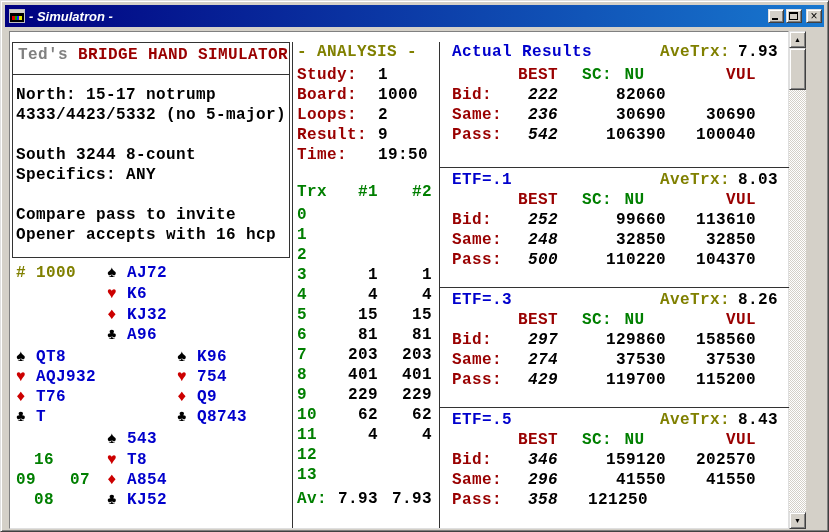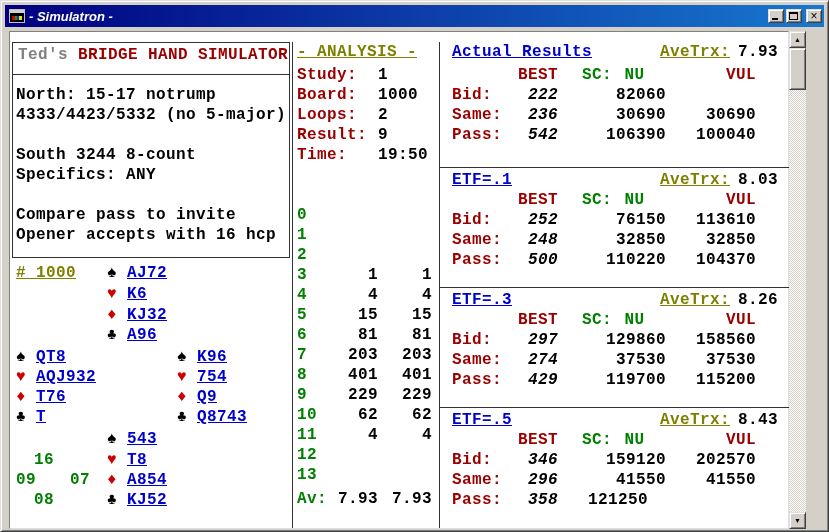--- a/index.html
+++ b/index.html
@@ -31,22 +31,22 @@
   .glyph-min{position:absolute;left:3px;bottom:2px;width:6px;height:2px;background:#000;}
   .glyph-max{position:absolute;left:2px;top:2px;width:9px;height:8px;
        border:1px solid #000;border-top:2px solid #000;}
   .glyph-close{position:absolute;inset:0;display:flex;align-items:center;justify-content:center;
        font-family:"Liberation Sans",sans-serif;font-size:12px;line-height:1;color:#000;}
   
   .content{position:absolute;left:8px;top:30px;width:780px;height:498px;background:#fff;
        border:1px solid;border-color:#808080 #dfdfdf #dfdfdf #808080;}
   .ln{position:absolute;height:20px;line-height:20px;font-size:16px;
        letter-spacing:0.4px;white-space:pre;color:var(--black);}
-  .c-maroon{color:var(--maroon);} .c-green{color:var(--green);} .c-olive{color:var(--olive);text-decoration:underline;}
-  .c-blue{color:var(--blue);text-decoration:underline;} .c-red{color:var(--red);} .c-black{color:var(--black);}
+  .c-maroon{color:var(--maroon);} .c-green{color:var(--green);} .c-olive{color:var(--olive);}
+  .c-blue{color:var(--blue);} .c-red{color:var(--red);} .c-black{color:var(--black);}
   .c-gray{color:var(--gray);}
   .vline{position:absolute;top:10px;bottom:0;width:1px;background:var(--line);}
   .box{position:absolute;left:2px;top:10px;width:278px;height:216px;border:1px solid var(--line);}
   .box-div{position:absolute;left:0;top:31px;width:100%;height:1px;background:var(--line);}
   .rdiv{position:absolute;left:429px;width:351px;height:1px;background:var(--line);}
   .suit{display:inline-block;width:20px;}
   
   .fld .l{display:inline-block;width:81px;}
   .trow{display:flex;left:287px;}
   .trow .t0{width:27px;}
@@ -146,20 +146,21 @@
     <div class="ln c-green" style="left:60px;top:438px">07</div>
     <div class="ln c-green" style="left:24px;top:458px">08</div>
 
     <div class="ln c-olive" style="left:287px;top:10px">- ANALYSIS -</div>
     <div class="ln fld" style="left:287px;top:33px"><span class="l c-maroon">Study:</span><span class="c-black">1</span></div>
     <div class="ln fld" style="left:287px;top:53px"><span class="l c-maroon">Board:</span><span class="c-black">1000</span></div>
     <div class="ln fld" style="left:287px;top:73px"><span class="l c-maroon">Loops:</span><span class="c-black">2</span></div>
     <div class="ln fld" style="left:287px;top:93px"><span class="l c-maroon">Result:</span><span class="c-black">9</span></div>
     <div class="ln fld" style="left:287px;top:113px"><span class="l c-maroon">Time:</span><span class="c-black">19:50</span></div>
 
+    <div class="ln trow c-green" style="top:150px"><span class="t0">Trx</span><span class="t1">#1</span><span class="t2">#2</span></div>
     <div class="ln trow" style="top:173px"><span class="t0 c-green">0</span><span class="t1 c-black"></span><span class="t2 c-black"></span></div>
     <div class="ln trow" style="top:193px"><span class="t0 c-green">1</span><span class="t1 c-black"></span><span class="t2 c-black"></span></div>
     <div class="ln trow" style="top:213px"><span class="t0 c-green">2</span><span class="t1 c-black"></span><span class="t2 c-black"></span></div>
     <div class="ln trow" style="top:233px"><span class="t0 c-green">3</span><span class="t1 c-black">1</span><span class="t2 c-black">1</span></div>
     <div class="ln trow" style="top:253px"><span class="t0 c-green">4</span><span class="t1 c-black">4</span><span class="t2 c-black">4</span></div>
     <div class="ln trow" style="top:273px"><span class="t0 c-green">5</span><span class="t1 c-black">15</span><span class="t2 c-black">15</span></div>
     <div class="ln trow" style="top:293px"><span class="t0 c-green">6</span><span class="t1 c-black">81</span><span class="t2 c-black">81</span></div>
     <div class="ln trow" style="top:313px"><span class="t0 c-green">7</span><span class="t1 c-black">203</span><span class="t2 c-black">203</span></div>
     <div class="ln trow" style="top:333px"><span class="t0 c-green">8</span><span class="t1 c-black">401</span><span class="t2 c-black">401</span></div>
     <div class="ln trow" style="top:353px"><span class="t0 c-green">9</span><span class="t1 c-black">229</span><span class="t2 c-black">229</span></div>
@@ -171,21 +172,21 @@
 
     <div class="ln rtitle" style="top:10px"><span class="rt-t c-blue">Actual Results</span><span class="rt-a c-olive">AveTrx:</span><span class="rt-v c-black">7.93</span></div>
     <div class="ln rhead" style="top:33px"><span class="rh-pad"></span><span class="rh-b c-maroon">BEST</span><span class="rh-s c-green">SC:</span><span class="rh-n c-green">NU</span><span class="rh-v c-maroon">VUL</span></div>
     <div class="ln rrow" style="top:53px"><span class="rr-l c-maroon">Bid:</span><span class="rr-b c-black">222</span><span class="rr-n c-black">82060</span></div>
     <div class="ln rrow" style="top:73px"><span class="rr-l c-maroon">Same:</span><span class="rr-b c-black">236</span><span class="rr-n c-black">30690</span><span class="rr-v c-black">30690</span></div>
     <div class="ln rrow" style="top:93px"><span class="rr-l c-maroon">Pass:</span><span class="rr-b c-black">542</span><span class="rr-n c-black">106390</span><span class="rr-v c-black">100040</span></div>
     <div class="rdiv" style="top:135px"></div>
 
     <div class="ln rtitle" style="top:138px"><span class="rt-t c-blue">ETF=.1</span><span class="rt-a c-olive">AveTrx:</span><span class="rt-v c-black">8.03</span></div>
     <div class="ln rhead" style="top:158px"><span class="rh-pad"></span><span class="rh-b c-maroon">BEST</span><span class="rh-s c-green">SC:</span><span class="rh-n c-green">NU</span><span class="rh-v c-maroon">VUL</span></div>
-    <div class="ln rrow" style="top:178px"><span class="rr-l c-maroon">Bid:</span><span class="rr-b c-black">252</span><span class="rr-n c-black">76150</span><span class="rr-v c-black">113610</span></div>
+    <div class="ln rrow" style="top:178px"><span class="rr-l c-maroon">Bid:</span><span class="rr-b c-black">252</span><span class="rr-n c-black">99660</span><span class="rr-v c-black">113610</span></div>
     <div class="ln rrow" style="top:198px"><span class="rr-l c-maroon">Same:</span><span class="rr-b c-black">248</span><span class="rr-n c-black">32850</span><span class="rr-v c-black">32850</span></div>
     <div class="ln rrow" style="top:218px"><span class="rr-l c-maroon">Pass:</span><span class="rr-b c-black">500</span><span class="rr-n c-black">110220</span><span class="rr-v c-black">104370</span></div>
     <div class="rdiv" style="top:255px"></div>
 
     <div class="ln rtitle" style="top:258px"><span class="rt-t c-blue">ETF=.3</span><span class="rt-a c-olive">AveTrx:</span><span class="rt-v c-black">8.26</span></div>
     <div class="ln rhead" style="top:278px"><span class="rh-pad"></span><span class="rh-b c-maroon">BEST</span><span class="rh-s c-green">SC:</span><span class="rh-n c-green">NU</span><span class="rh-v c-maroon">VUL</span></div>
     <div class="ln rrow" style="top:298px"><span class="rr-l c-maroon">Bid:</span><span class="rr-b c-black">297</span><span class="rr-n c-black">129860</span><span class="rr-v c-black">158560</span></div>
     <div class="ln rrow" style="top:318px"><span class="rr-l c-maroon">Same:</span><span class="rr-b c-black">274</span><span class="rr-n c-black">37530</span><span class="rr-v c-black">37530</span></div>
     <div class="ln rrow" style="top:338px"><span class="rr-l c-maroon">Pass:</span><span class="rr-b c-black">429</span><span class="rr-n c-black">119700</span><span class="rr-v c-black">115200</span></div>
     <div class="rdiv" style="top:375px"></div>

